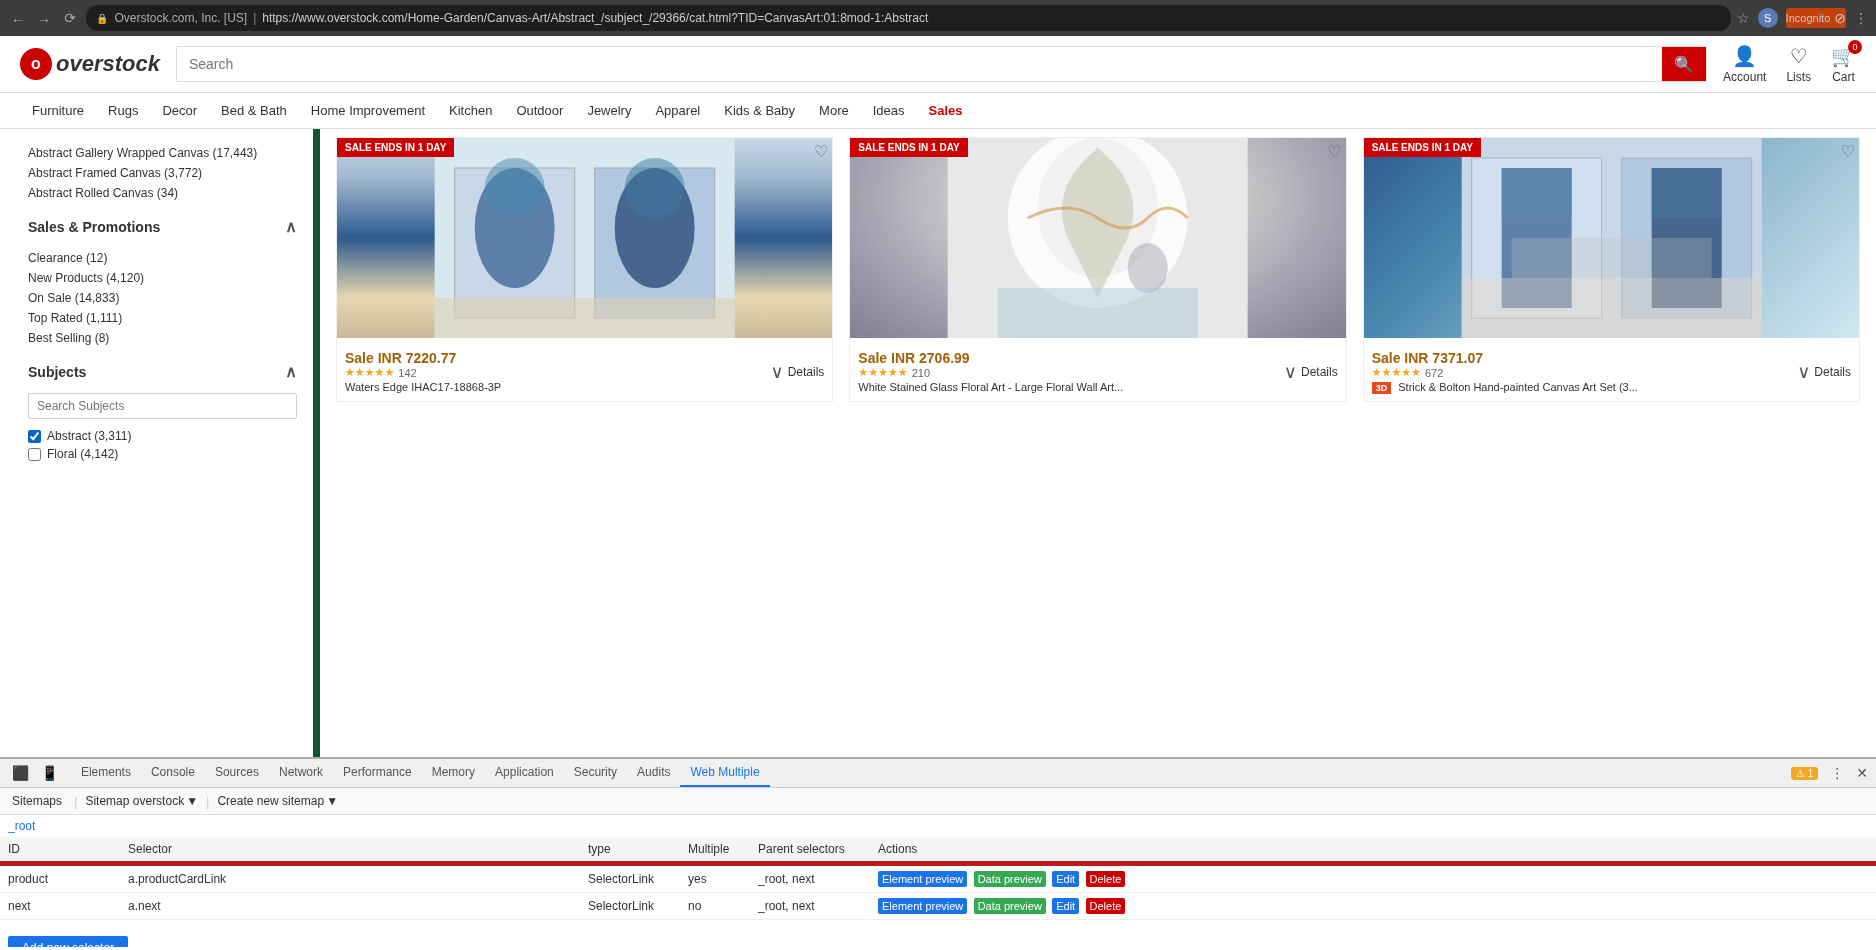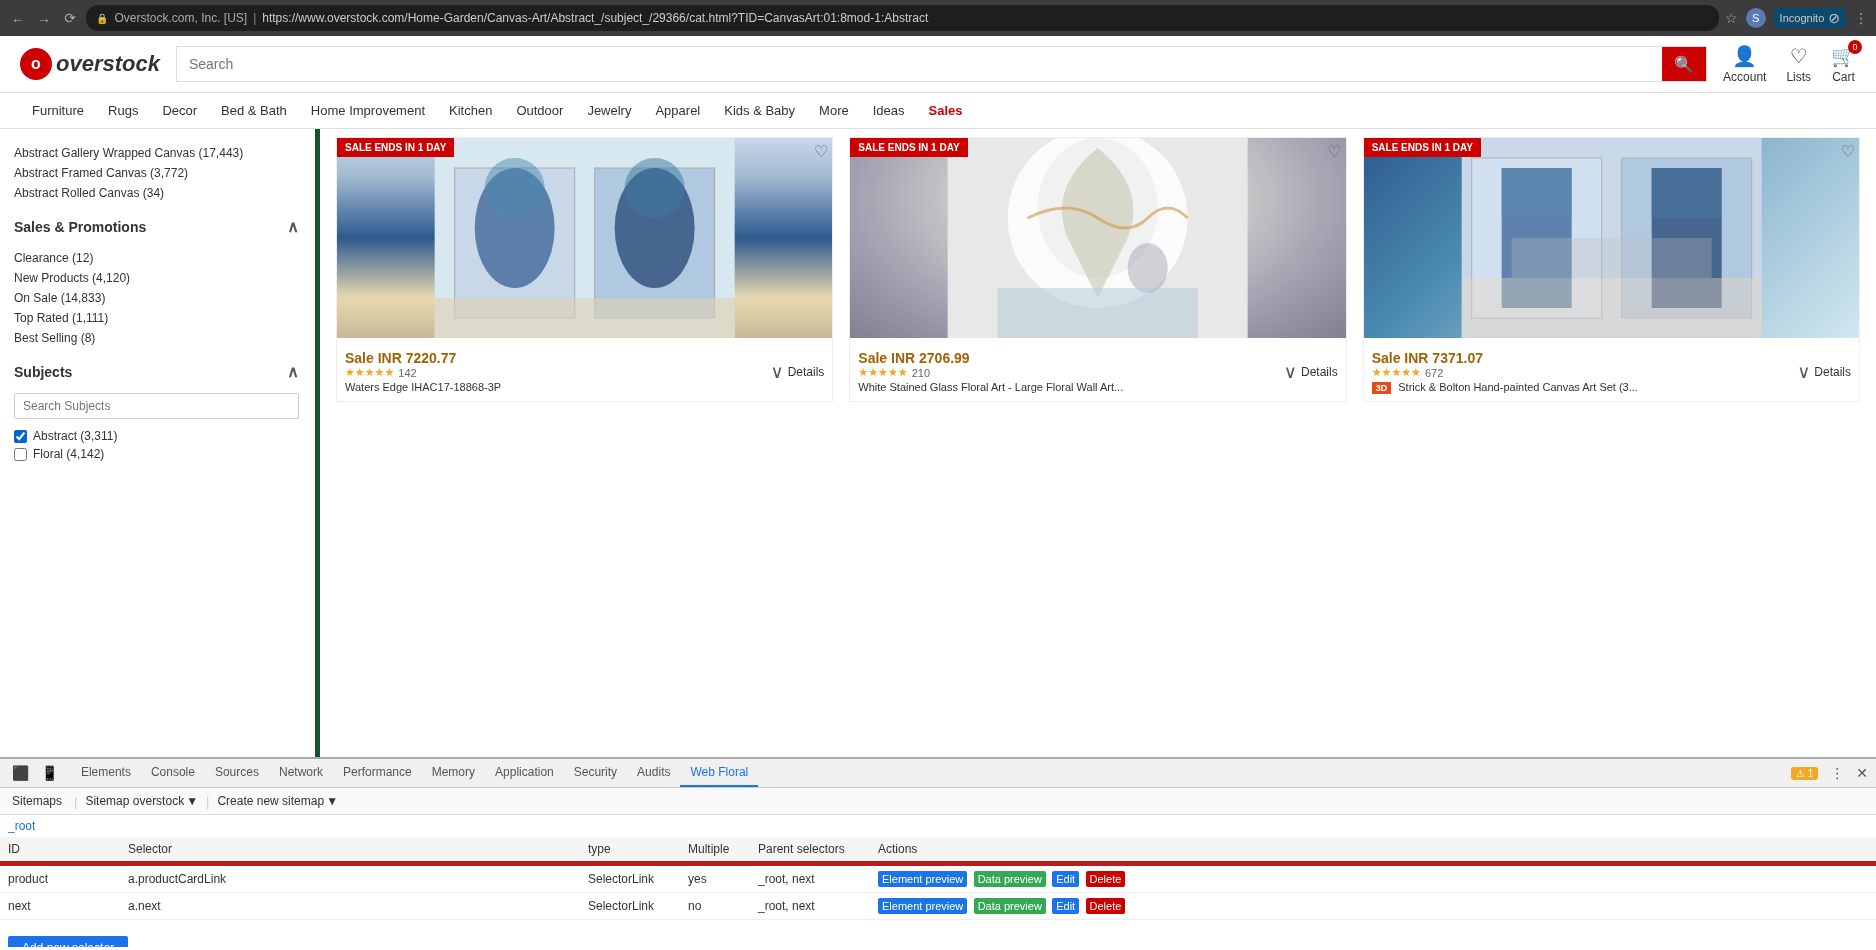--- a/index.html
+++ b/index.html
@@ -36,22 +36,22 @@
     .browser-address-bar .domain { color: #aaa; }
     .browser-address-bar .path { color: #ccc; }
     .browser-actions {
       display: flex; align-items: center; gap: 8px;
     }
     .browser-action-btn {
       background: none; border: none; color: #aaa; cursor: pointer;
       font-size: 14px; display: flex; align-items: center;
     }
     .incognito-badge {
-      background: #0c4a6e; color: #ccc; font-size: 11px;
-      padding: 2px 6px; border-radius: 3px; display: flex; align-items: center; gap: 4px;
+      background: #c2410c; color: #ccc; font-size: 11px;
+      padding: 2px 0; border-radius: 3px; display: flex; align-items: center; gap: 4px;
     }
 
     
     .site-header {
       border-bottom: 1px solid #ddd;
       padding: 8px 20px;
       display: flex;
       align-items: center;
       gap: 16px;
     }
@@ -129,23 +129,23 @@
       display: flex;
       height: calc(950px - 36px - 54px - 42px - 190px);
       min-height: 340px;
       overflow: hidden;
     }
 
     
     .sidebar {
       width: 320px;
       min-width: 320px;
-      padding: 0 16px 16px 14px;
+      padding: 0 16px 16px 28px;
       overflow-y: auto;
-      border-right: 5px solid #14532d;
+      border-right: 7px solid #14532d;
     }
     .sidebar-link { display: block; color: #333; font-size: 12px; padding: 3px 0; cursor: pointer; }
     .sidebar-section { margin-top: 14px; }
     .sidebar-section-header {
       display: flex; align-items: center; justify-content: space-between;
       font-weight: bold; font-size: 14px; margin-bottom: 8px; padding-bottom: 4px;
     }
     .chevron { font-size: 16px; cursor: pointer; color: #555; }
     .subjects-search {
       width: 100%; border: 1px solid #ccc; padding: 5px 8px;
@@ -574,21 +574,21 @@
     </div>
     <div class="devtools-tab">Elements</div>
     <div class="devtools-tab">Console</div>
     <div class="devtools-tab">Sources</div>
     <div class="devtools-tab">Network</div>
     <div class="devtools-tab">Performance</div>
     <div class="devtools-tab">Memory</div>
     <div class="devtools-tab">Application</div>
     <div class="devtools-tab">Security</div>
     <div class="devtools-tab">Audits</div>
-    <div class="devtools-tab active">Web Floral</div>
+    <div class="devtools-tab active">Web Multiple</div>
     <div class="devtools-tab-right">
       <span class="warning-badge">
         ⚠ <span>1</span>
       </span>
       <button class="devtools-icon-btn">⋮</button>
       <button class="devtools-close-btn">✕</button>
     </div>
   </div>
 
   <div class="scraper-content">

